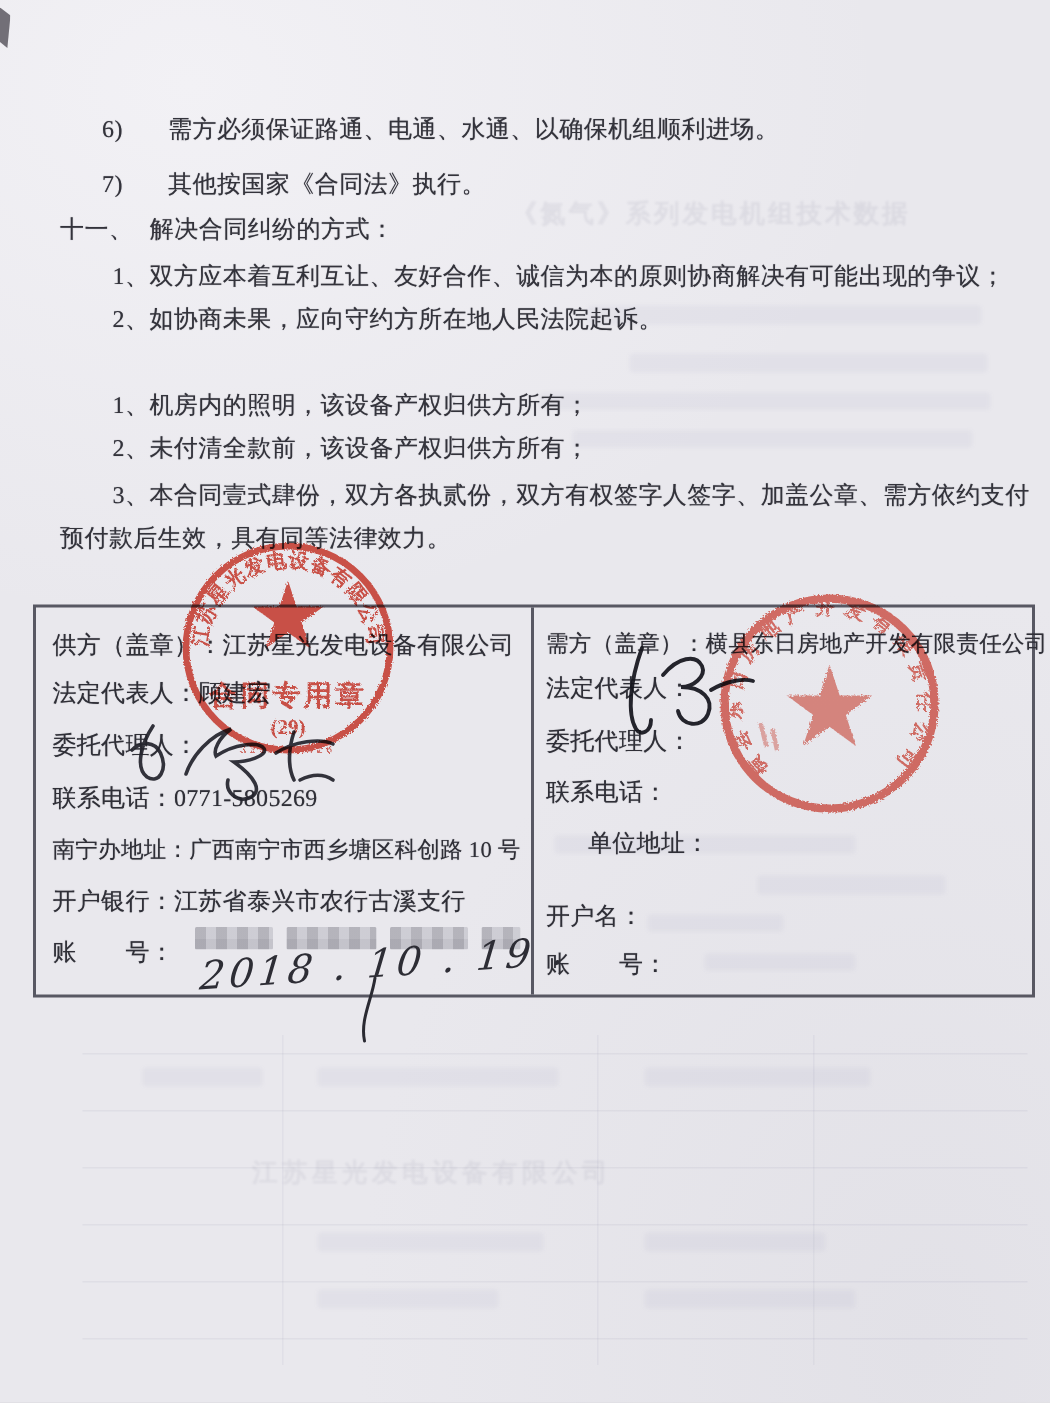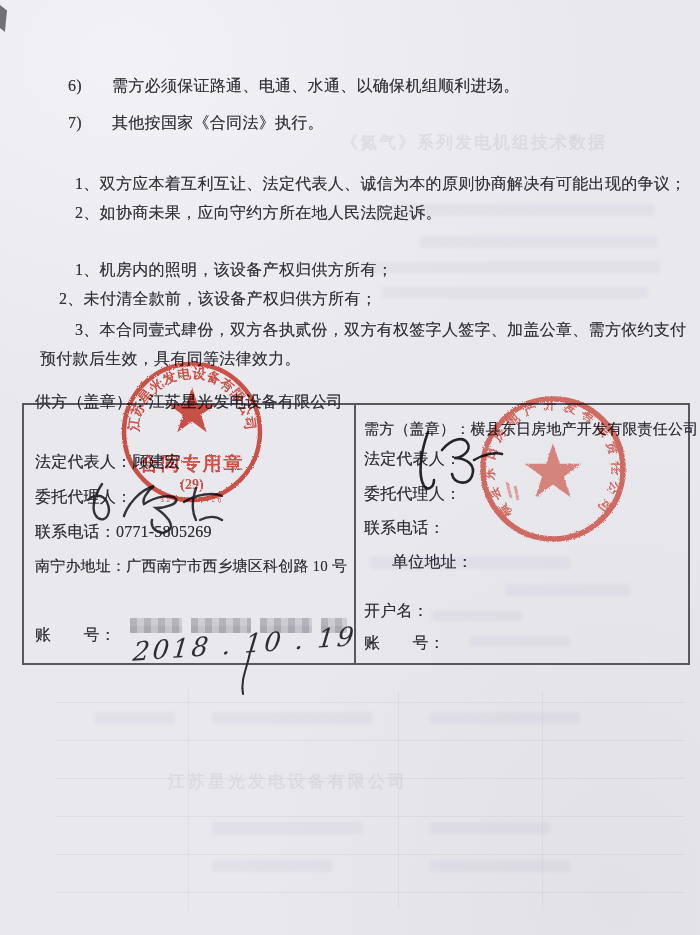--- a/index.html
+++ b/index.html
@@ -90,57 +90,63 @@
   <div class="ghost-block" style="left:430px;top:822px;width:120px;height:12px;"></div>
   <div class="ghost-block" style="left:212px;top:860px;width:120px;height:12px;"></div>
   <div class="ghost-block" style="left:430px;top:860px;width:140px;height:12px;"></div>
 
   <div class="line g-wide" style="left:68px;top:76px;">
     <span class="num">6)</span><span>需方必须保证路通、电通、水通、以确保机组顺利进场。</span>
   </div>
   <div class="line g-wide" style="left:68px;top:113px;">
     <span class="num">7)</span><span>其他按国家《合同法》执行。</span>
   </div>
+  <div class="line g-mid" style="left:40px;top:143px;">
+    <span class="num">十一、</span><span>解决合同纠纷的方式：</span>
+  </div>
   <div class="line" style="left:75px;top:174px;">
-    <span class="num">1、</span><span>双方应本着互利互让、法定代表人、诚信为本的原则协商解决有可能出现的争议；</span>
+    <span class="num">1、</span><span>双方应本着互利互让、友好合作、诚信为本的原则协商解决有可能出现的争议；</span>
   </div>
   <div class="line" style="left:75px;top:203px;">
     <span class="num">2、</span><span>如协商未果，应向守约方所在地人民法院起诉。</span>
   </div>
   <div class="line" style="left:75px;top:260px;">
     <span class="num">1、</span><span>机房内的照明，该设备产权归供方所有；</span>
   </div>
-  <div class="line" style="left:59px;top:289px;">
+  <div class="line" style="left:75px;top:289px;">
     <span class="num">2、</span><span>未付清全款前，该设备产权归供方所有；</span>
   </div>
   <div class="line" style="left:75px;top:320px;">
     <span class="num">3、</span><span>本合同壹式肆份，双方各执贰份，双方有权签字人签字、加盖公章、需方依约支付</span>
   </div>
   <div class="line" style="left:40px;top:349px;">
     <span>预付款后生效，具有同等法律效力。</span>
   </div>
 
   <div class="party-table">
     <div class="party-divider"></div>
   </div>
 
-  <div class="trow" style="left:35px;top:392px;">
+  <div class="trow" style="left:35px;top:420px;">
     <span>供方（盖章）：</span><span>江苏星光发电设备有限公司</span>
   </div>
   <div class="trow" style="left:35px;top:452px;">
     <span>法定代表人：</span><span>顾建宏</span>
   </div>
   <div class="trow" style="left:35px;top:487px;">
     <span>委托代理人：</span><span></span>
   </div>
   <div class="trow" style="left:35px;top:522px;">
     <span>联系电话：</span><span>0771-5805269</span>
   </div>
   <div class="trow small" style="left:35px;top:557px;">
     <span>南宁办地址：</span><span>广西南宁市西乡塘区科创路 10 号</span>
+  </div>
+  <div class="trow" style="left:35px;top:591px;">
+    <span>开户银行：</span><span>江苏省泰兴市农行古溪支行</span>
   </div>
   <div class="trow" style="left:35px;top:625px;">
     <span>账　　号：</span><span></span>
   </div>
 
   <div class="mosaic">
     <span style="width:52px"></span>
       <span style="width:60px"></span>
       <span style="width:52px"></span>
       <span style="width:26px"></span>

